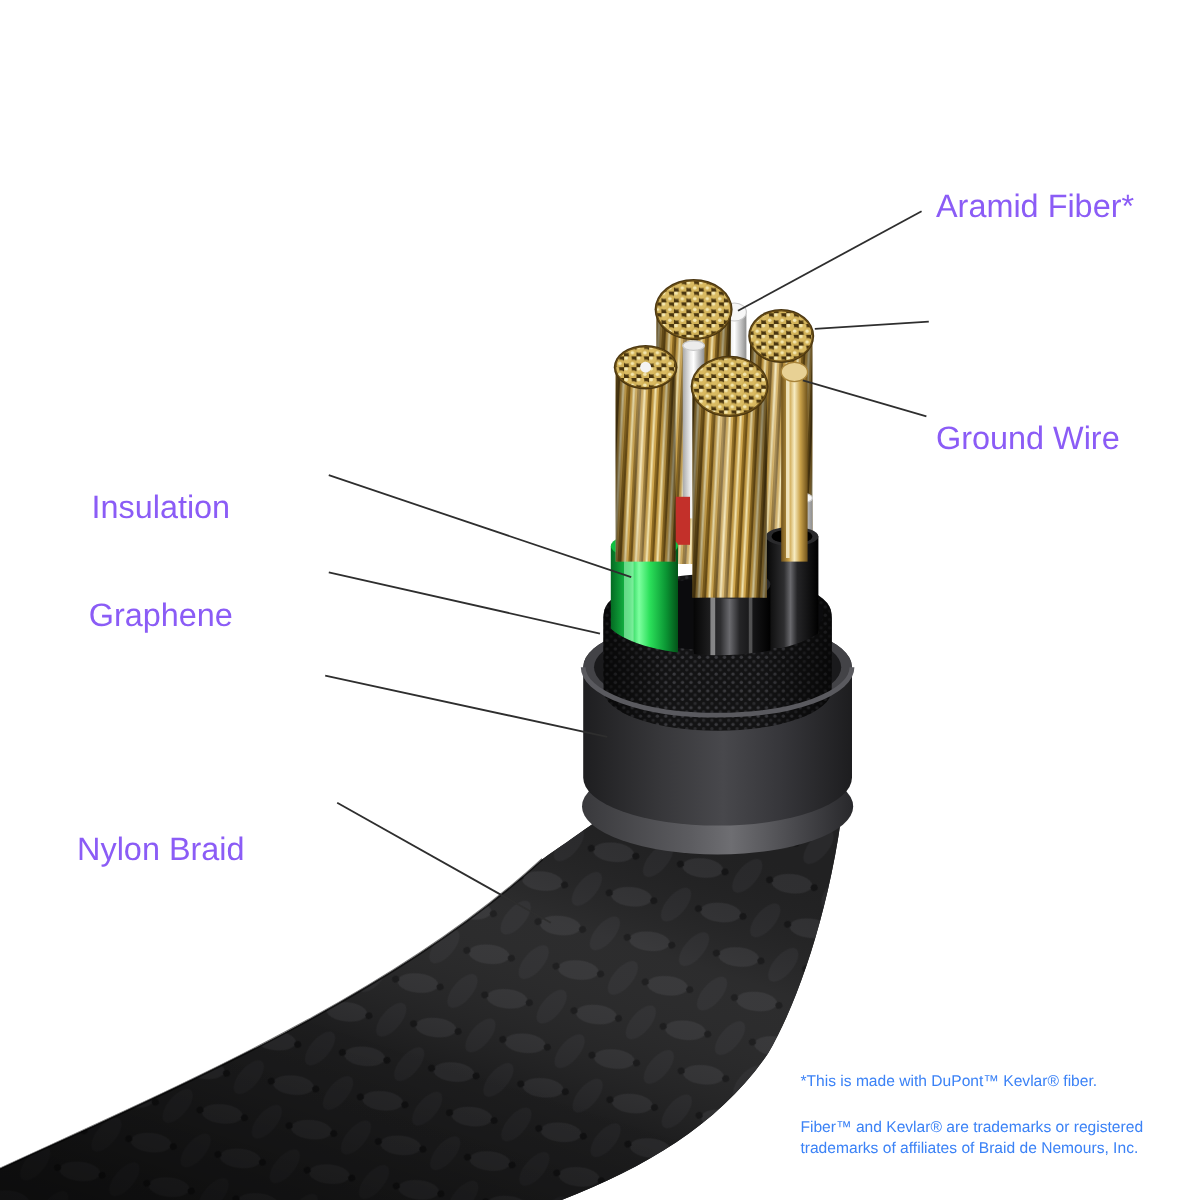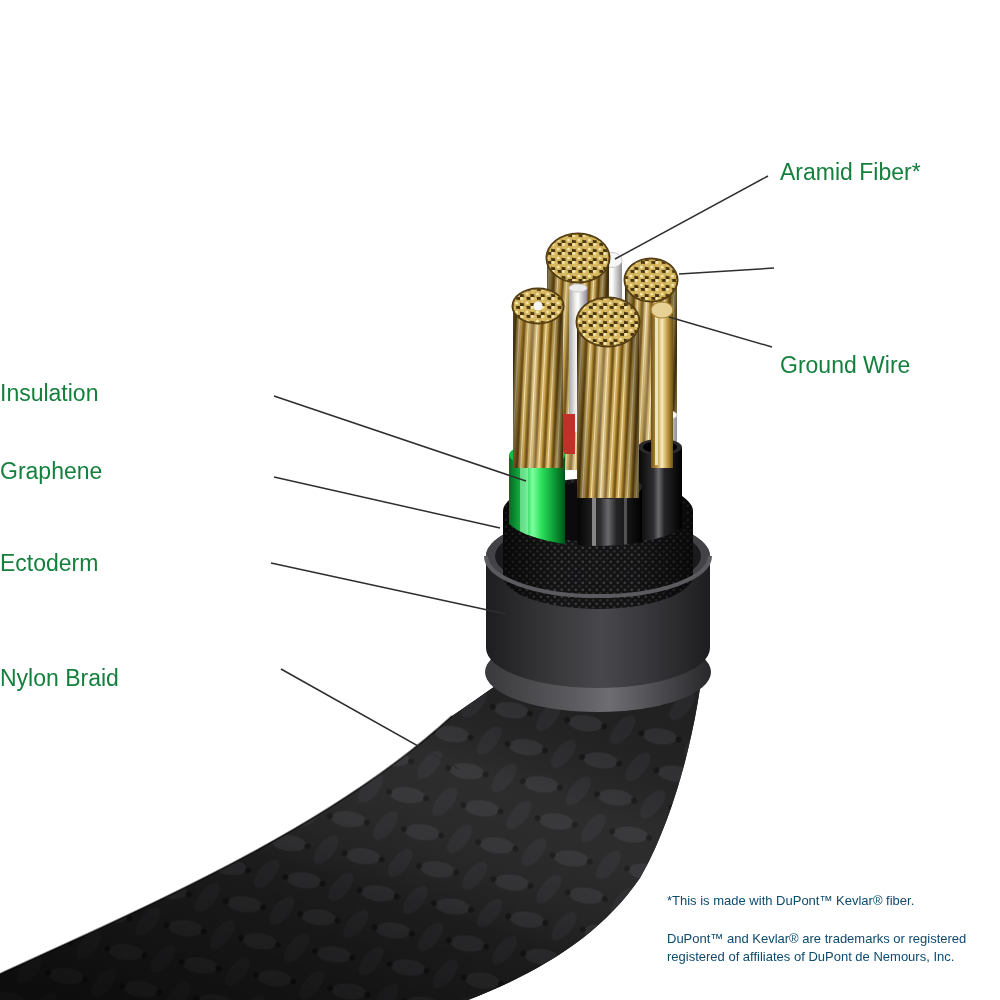--- a/index.html
+++ b/index.html
@@ -1,22 +1,22 @@
 <!DOCTYPE html>
 <html><head>
 <meta charset="utf-8">
 <style>
   html,body{margin:0;padding:0;background:#fff;}
   .stage{position:relative;width:1000px;height:1000px;background:#fff;overflow:hidden;
          font-family:"Liberation Sans", sans-serif;}
   .stage svg{position:absolute;left:0;top:0;}
-  .lbl{position:absolute;font-size:23px;line-height:34px;color:#15803d;white-space:nowrap;}
-  .lbl.left{left:0;width:268px;text-align:left;}
+  .lbl{position:absolute;font-size:27px;line-height:34px;color:#8b5cf6;white-space:nowrap;}
+  .lbl.left{left:0;width:268px;text-align:center;margin-top:30px;}
   .lbl.right{left:780px;text-align:left;}
-  .footnote{position:absolute;left:667px;width:330px;font-size:13px;color:#0c4a6e;}
+  .footnote{position:absolute;left:667px;width:330px;font-size:13px;color:#3b82f6;}
   .footnote.one{top:893px;line-height:16px;}
   .footnote.two{top:930px;line-height:18px;}
 </style>
 </head>
 <body>
 
 <div class="stage">
 
   <svg width="1000" height="1000" viewBox="0 0 1000 1000">
     <defs>
@@ -222,22 +222,21 @@
       <line x1="274" y1="396" x2="526" y2="481"></line>
       <line x1="274" y1="477" x2="500" y2="528"></line>
       <line x1="271" y1="563" x2="506" y2="614"></line>
       <line x1="281" y1="669" x2="459" y2="769"></line>
     </g>
   </svg>
 
   <div class="lbl right" style="top:155px">Aramid Fiber*</div>
   <div class="lbl right" style="top:348px">Ground Wire</div>
   <div class="lbl left" style="top:376px">Insulation</div>
-  <div class="lbl left" style="top:454px">Graphene</div>
-  <div class="lbl left" style="top:546px">Ectoderm</div>
+  <div class="lbl left" style="top:466px">Graphene</div>
   <div class="lbl left" style="top:661px">Nylon Braid</div>
 
   <div class="footnote one">*This is made with DuPont™ Kevlar® fiber.</div>
   <div class="footnote two">
-    <div>DuPont™ and Kevlar® are trademarks or registered</div>
-    <div>registered of affiliates of DuPont de Nemours, Inc.</div>
+    <div>Fiber™ and Kevlar® are trademarks or registered</div>
+    <div>trademarks of affiliates of Braid de Nemours, Inc.</div>
   </div>
 </div>
 
 </body></html>

